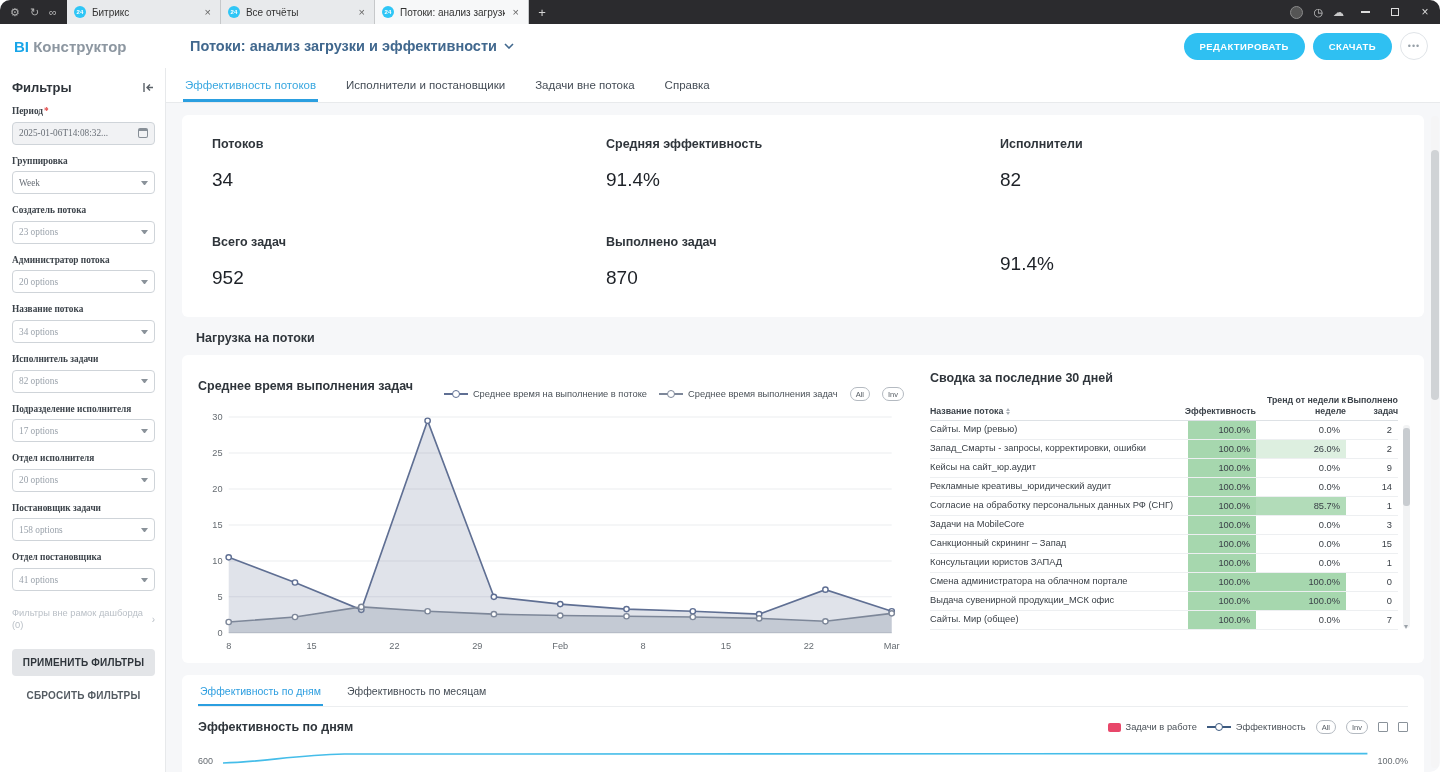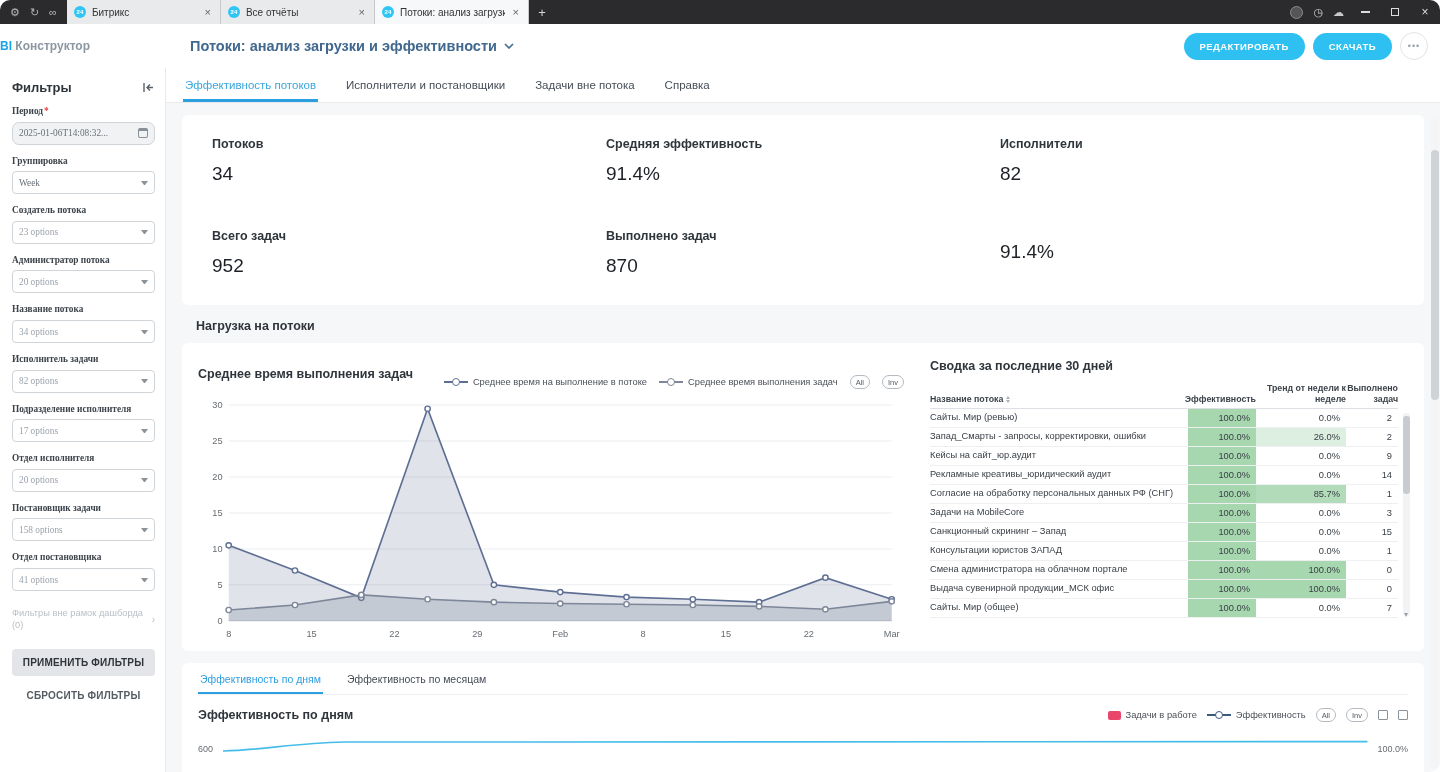--- a/index.html
+++ b/index.html
@@ -22,58 +22,58 @@
   .avatar-dot { width:13px; height:13px; border-radius:50%; background:#555; border:1.5px solid #8b8b8b; }
   .chrome-right .glyph { font-size:11px; color:#c9c9c9; }
   .win-controls { display:flex; align-items:center; }
   .wc { width:30px; height:24px; display:flex; align-items:center; justify-content:center; }
   .wc-min-bar { width:9px; height:1.5px; background:#ddd; }
   .wc-max-box { width:8px; height:8px; border:1.2px solid #ddd; }
   .wc-close-x { color:#ddd; font-size:12px; }
 
   
   .app-header { height:44px; display:flex; align-items:center; background:#fff; }
-  .brand { width:166px; font-size:12px; white-space:nowrap; }
+  .brand { width:166px; padding-left:14px; font-size:15px; white-space:nowrap; }
   .brand .bi { color:#18a5e8; font-weight:bold; }
   .brand .rest { color:#8d97a1; font-weight:bold; }
   .page-title { margin-left:24px; display:flex; align-items:center; gap:7px; font-size:14.5px; font-weight:bold; color:#41688e; cursor:pointer; }
   .hdr-actions { margin-left:auto; margin-right:12px; display:flex; align-items:center; gap:8px; }
   .btn-cyan { background:#2fc0f2; color:#fff; border:none; border-radius:15px; font-size:9.5px; font-weight:bold; letter-spacing:.4px; padding:8px 16px; font-family:"Liberation Sans",sans-serif; cursor:pointer; }
   .btn-more { width:28px; height:28px; border-radius:50%; background:#fff; border:1px solid #e0e4e8; color:#97a0a8; font-size:9px; letter-spacing:1px; display:flex; align-items:center; justify-content:center; cursor:pointer; }
 
   
   .app-body { display:flex; height:704px; }
   .sidebar { width:166px; min-width:166px; border-right:1px solid #e7e9eb; padding:12px 10px 10px 12px; background:#fff; overflow:hidden; }
   .sb-head { display:flex; align-items:center; justify-content:space-between; margin-bottom:4px; }
   .sb-title { font-size:13px; font-weight:bold; color:#2f353b; }
   .collapse-ic { cursor:pointer; display:flex; }
   .f-group { margin-top:11px;font-family:Liberation Serif, serif; }
   .f-label { font-size:9.3px; font-weight:bold; color:#3c434a; margin-bottom:4px; line-height:1.25; }
   .req { color:#e04040; margin-left:1px; }
   .f-input { height:23px; border:1px solid #cfd4d9; border-radius:4px; background:#fff; display:flex; align-items:center; justify-content:space-between; padding:0 6px; font-size:9.3px; color:#9aa2ab; cursor:pointer; overflow:hidden; }
-  .f-input.filled { color:#6a7078; background:#f1f2f4;border-radius:7px; }
+  .f-input.filled { color:#6a7078; background:#f1f2f4; }
   .f-input.select-dark { color:#6a7078; }
   .f-val { white-space:nowrap; overflow:hidden; }
   .chev { width:0; height:0; border-left:3.5px solid transparent; border-right:3.5px solid transparent; border-top:4px solid #8a929a; min-width:7px; }
   .cal { width:10px; height:10px; min-width:10px; border:1px solid #878f97; border-top-width:3px; border-radius:2px; }
   .outer-link { margin-top:16px; display:flex; align-items:center; justify-content:space-between; color:#b9bfc6; font-size:9.3px; cursor:pointer; line-height:1.3; }
   .outer-arrow { color:#b9bfc6; font-size:10px; }
   .btn-apply { margin-top:18px; width:100%; background:#e3e5e8; border:none; border-radius:4px; padding:8px 4px; font-size:10px; font-weight:bold; color:#2f353b; letter-spacing:.2px; font-family:"Liberation Sans",sans-serif; cursor:pointer; }
   .btn-reset { margin-top:14px; width:100%; background:none; border:none; text-align:center; font-size:10px; font-weight:bold; color:#555c63; letter-spacing:.2px; font-family:"Liberation Sans",sans-serif; cursor:pointer; }
 
   .main { flex:1; display:flex; flex-direction:column; background:#f6f7f9; position:relative; overflow:hidden; }
   .tabbar { background:#fff; display:flex; gap:26px; padding:0 17px; border-bottom:1px solid #e8eaec; }
   .mtab { padding:11px 2px 8px; font-size:11.5px; color:#454d56; border-bottom:3px solid transparent; cursor:pointer; white-space:nowrap; }
   .mtab.active { color:#38a7e0; border-bottom-color:#2b9fe0; }
 
   .content { flex:1; padding:12px 16px 0; overflow:hidden; }
 
   .kpi-card { background:#fff; border-radius:6px; padding:22px 30px 28px; display:grid; grid-template-columns:1fr 1fr 1fr; row-gap:44px; }
   .kpi-label { font-size:12.5px; font-weight:bold; color:#2f353b; }
-  .kpi-value { font-size:19px; color:#1d2127; margin-top:12px; }
+  .kpi-value { font-size:19px; color:#1d2127; margin-top:18px; }
 
   .section-label { margin:14px 0 10px 14px; font-size:12.5px; font-weight:bold; color:#2f353b; }
 
   .load-card { background:#fff; border-radius:6px; padding:16px 14px 6px 16px; display:flex; height:308px; }
   .chart-panel { width:706px; min-width:706px; }
   .chart-head { display:flex; align-items:center; justify-content:space-between; }
   .chart-title { font-size:12.5px; font-weight:bold; color:#2f353b; white-space:nowrap; }
   .legend { display:flex; align-items:center; gap:12px;margin-top:16px; }
   .lg-item { display:flex; align-items:center; gap:5px; font-size:9.3px; color:#4a5158; white-space:nowrap; }
   .lm-line { width:24px; height:2px; background:var(--c); position:relative; }

